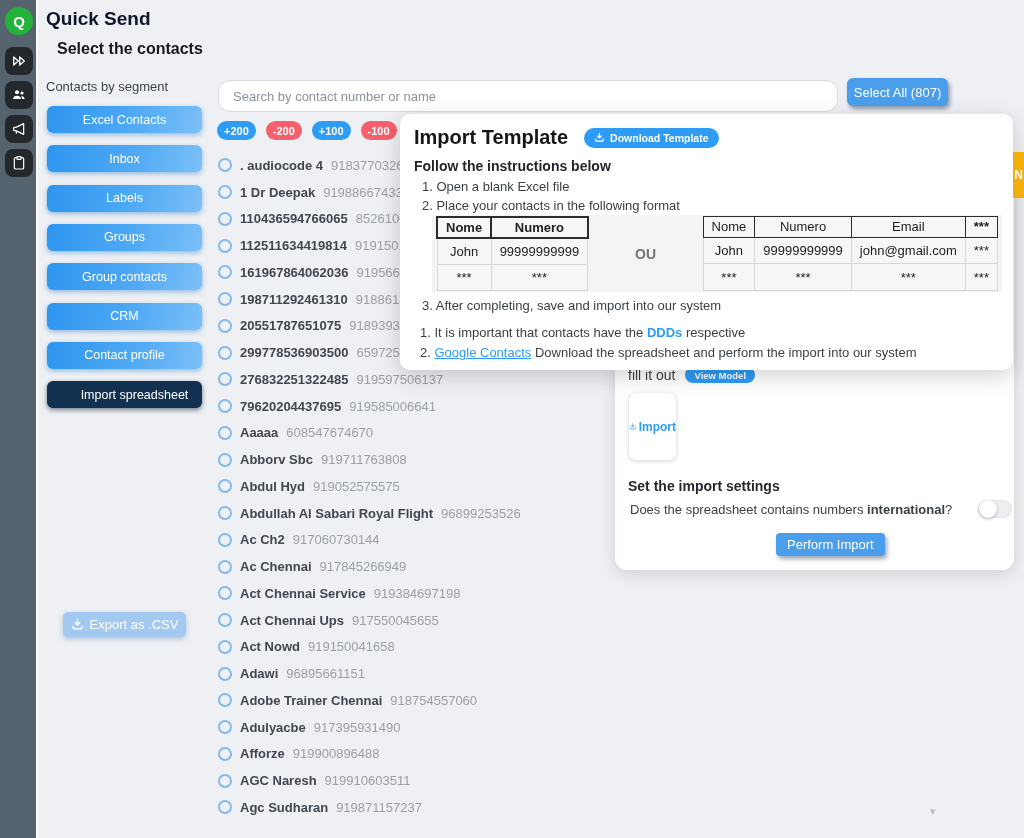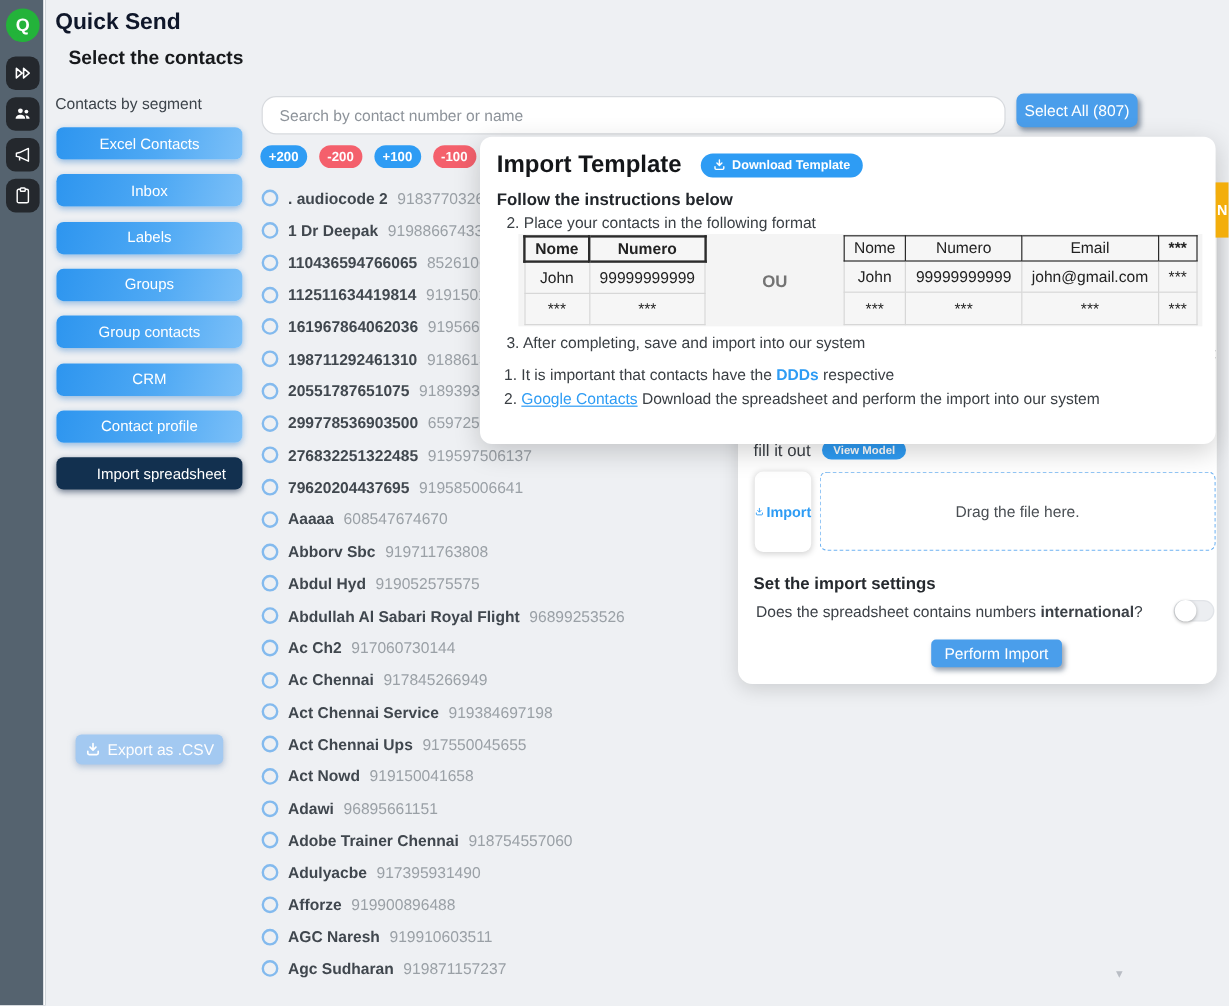--- a/index.html
+++ b/index.html
@@ -162,21 +162,21 @@
       <div class="chip" style="background: rgb(46, 156, 244);">+200</div>
       <div class="chip" style="background: rgb(244, 96, 108);">-200</div>
       <div class="chip" style="background: rgb(46, 156, 244);">+100</div>
       <div class="chip" style="background: rgb(244, 96, 108);">-100</div>
       <div class="chip" style="background: rgb(46, 156, 244);"></div>
     </div>
 
   <div class="contact-list" id="contact-list">
       <div class="contact-row">
         <div class="contact-check"></div>
-        <span class="contact-name">. audiocode 2</span>
+        <span class="contact-name">. audiocode 4</span>
         <span class="contact-number">918377032621</span>
       </div>
       <div class="contact-row">
         <div class="contact-check"></div>
         <span class="contact-name">1 Dr Deepak</span>
         <span class="contact-number">919886674330</span>
       </div>
       <div class="contact-row">
         <div class="contact-check"></div>
         <span class="contact-name">110436594766065</span>
@@ -300,39 +300,39 @@
       <span class="fill-label">fill it out</span>
       <span class="view-model">View Model</span>
     </div>
     <div class="import-card">
       <svg viewBox="0 0 24 24" fill="none" stroke="#2e9cf4" stroke-width="2.4" stroke-linecap="round" stroke-linejoin="round">
           <path d="M12 3v9M7.5 8.5L12 13l4.5-4.5"></path>
           <path d="M4 15v3a2 2 0 002 2h12a2 2 0 002-2v-3"></path>
         </svg>
       <span class="import-card-label">Import</span>
     </div>
-    <div class="dropzone">Drag the file here.</div>
     <div class="settings-heading">Set the import settings</div>
     <div class="intl-row"><span>Does the spreadsheet contains numbers </span><b>international</b><span>?</span></div>
     <div class="toggle"></div>
     <div class="perform-btn">Perform Import</div>
   </div>
 
   <div class="popup">
     <div class="popup-head">
       <span class="popup-title">Import Template</span>
       <span class="dl-btn">
         <svg viewBox="0 0 24 24" fill="none" stroke="#fff" stroke-width="2.6" stroke-linecap="round" stroke-linejoin="round">
             <path d="M12 3v9M7.5 8.5L12 13l4.5-4.5"></path>
             <path d="M4 15v3a2 2 0 002 2h12a2 2 0 002-2v-3"></path>
           </svg>
         <span>Download Template</span>
       </span>
     </div>
     <div class="popup-subhead">Follow the instructions below</div>
+    <div class="popup-step">1. Open a blank Excel file</div>
     <div class="popup-step" style="margin-top:4px;">2. Place your contacts in the following format</div>
 
     <div class="tpl-strip">
       <table class="tpl-table">
         <tbody>
             <tr>
           <th>Nome</th>
           <th>Numero</th>
         </tr>
         <tr>

